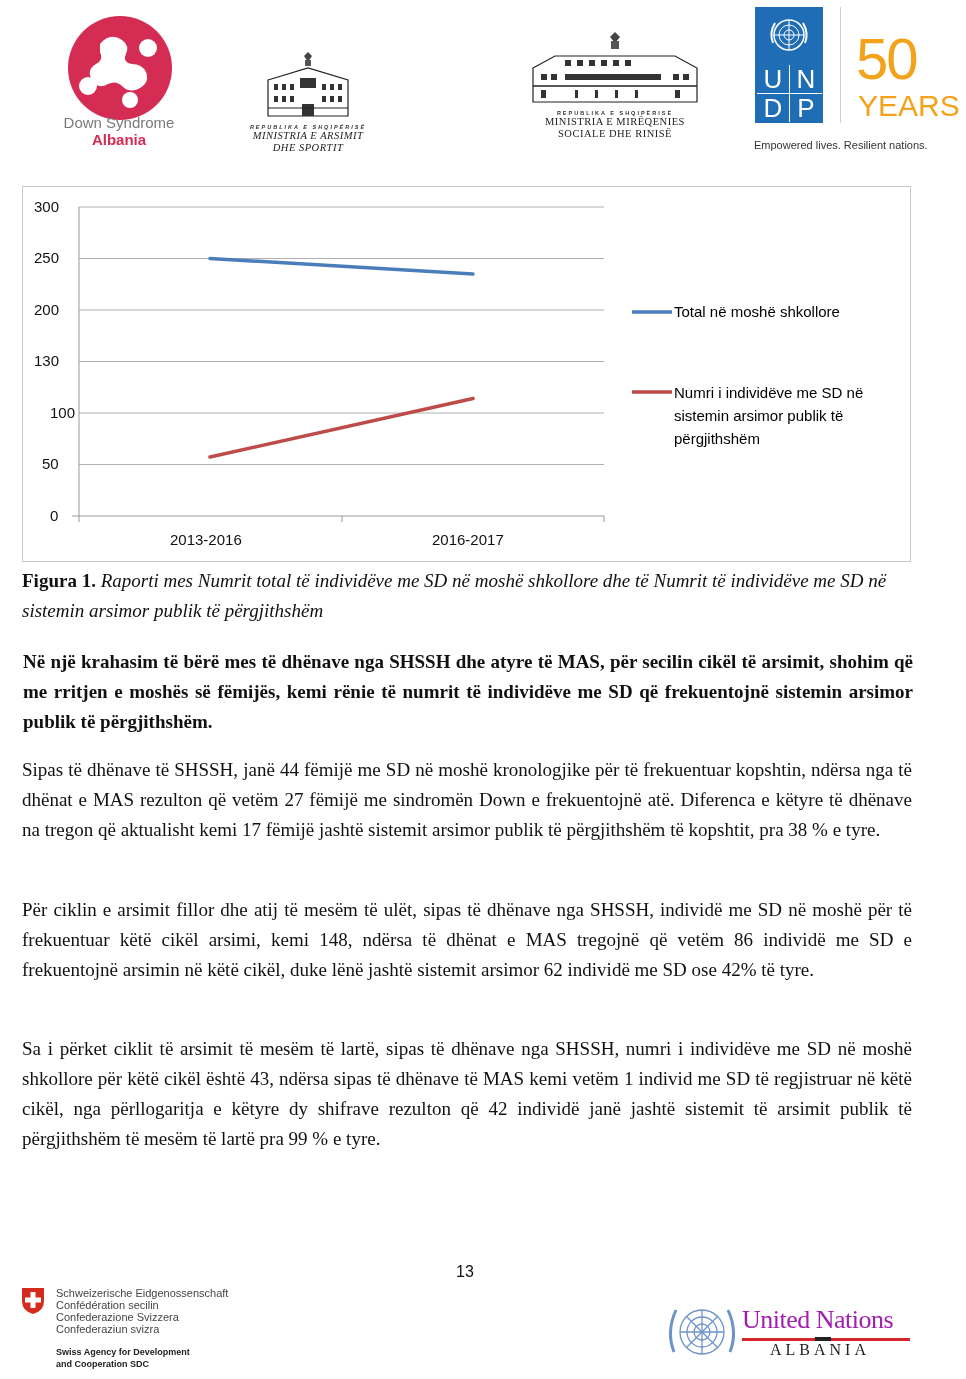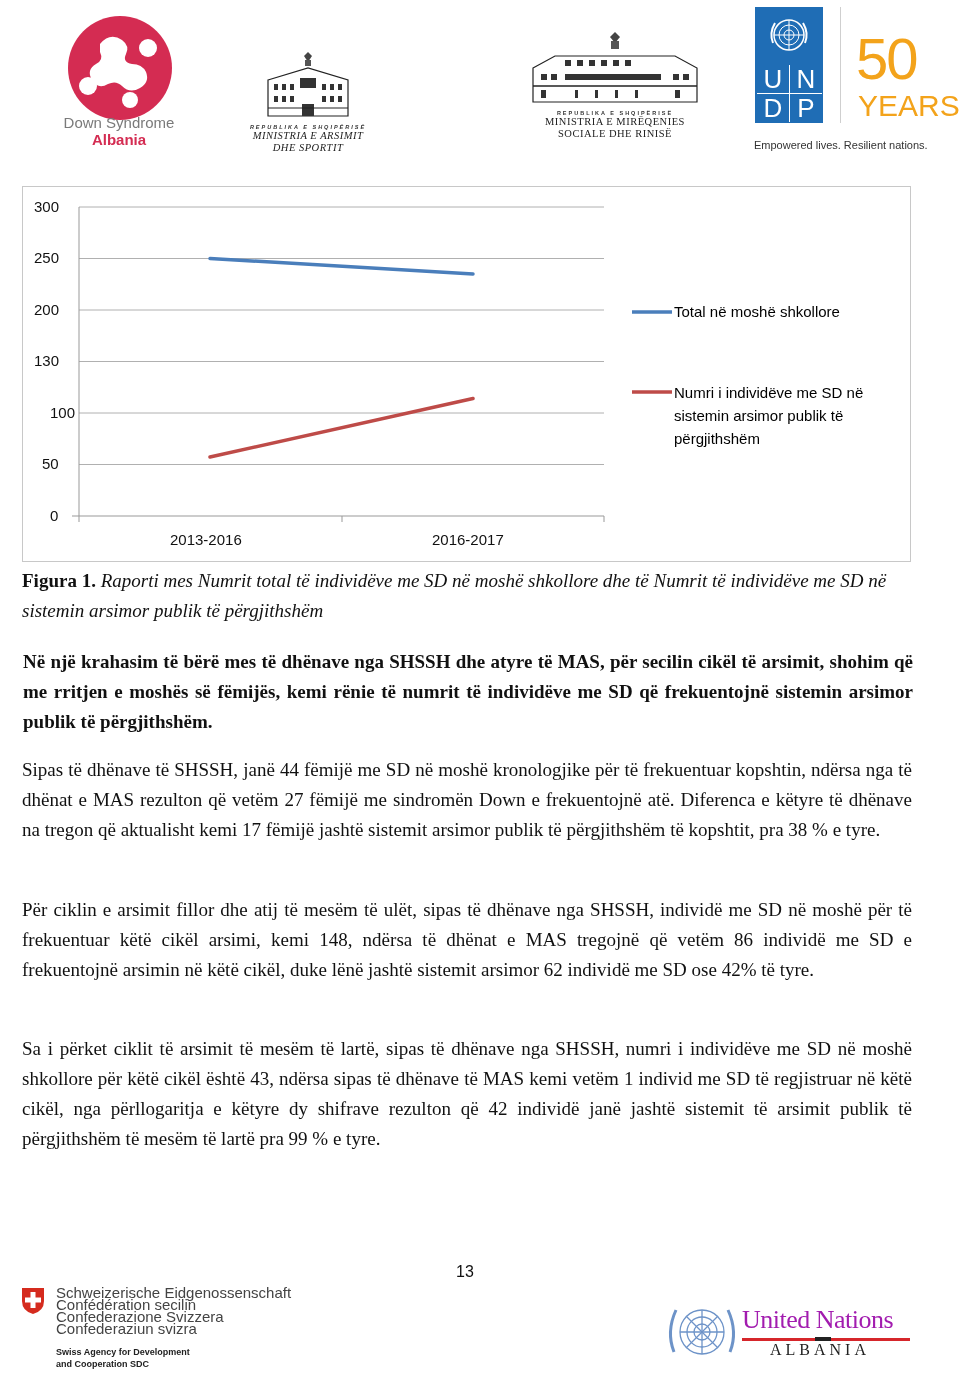--- a/index.html
+++ b/index.html
@@ -25,21 +25,21 @@
   .legend-text { font-family:"Liberation Sans", sans-serif; font-size:15px; color:#000000; line-height:23px; }
 
   
   .caption { left:22px; top:566px; width:890px; font-size:19px; line-height:30px; }
   .caption b { font-weight:bold; }
   .caption i { font-style:italic; }
   .para { left:22px; width:890px; font-size:19px; line-height:30px; text-align:justify; }
 
   .page-num { left:456px; top:1263px; font-family:"Liberation Sans", sans-serif; font-size:16px; }
 
-  .swiss-text { left:56px; font-family:"Liberation Sans", sans-serif; font-size:15px; color:#444; line-height:12px; }
+  .swiss-text { left:56px; font-family:"Liberation Sans", sans-serif; font-size:11px; color:#444; line-height:12px; }
   .swiss-bold { left:56px; font-family:"Liberation Sans", sans-serif; font-size:9px; color:#222; font-weight:bold; line-height:12px; }
 
   .un-title { left:742px; top:1305px; font-family:"Liberation Serif", serif; font-size:26px; color:#a21caf; letter-spacing:-0.5px; }
   .un-rule-red { left:742px; top:1338px; width:168px; height:3px; background:#d6262b; }
   .un-rule-dark { left:815px; top:1337px; width:16px; height:4px; background:#222; }
   .un-albania { left:770px; top:1341px; font-family:"Liberation Serif", serif; font-size:16px; letter-spacing:4px; color:#222; }
 </style>
 </head>
 <body>
 

